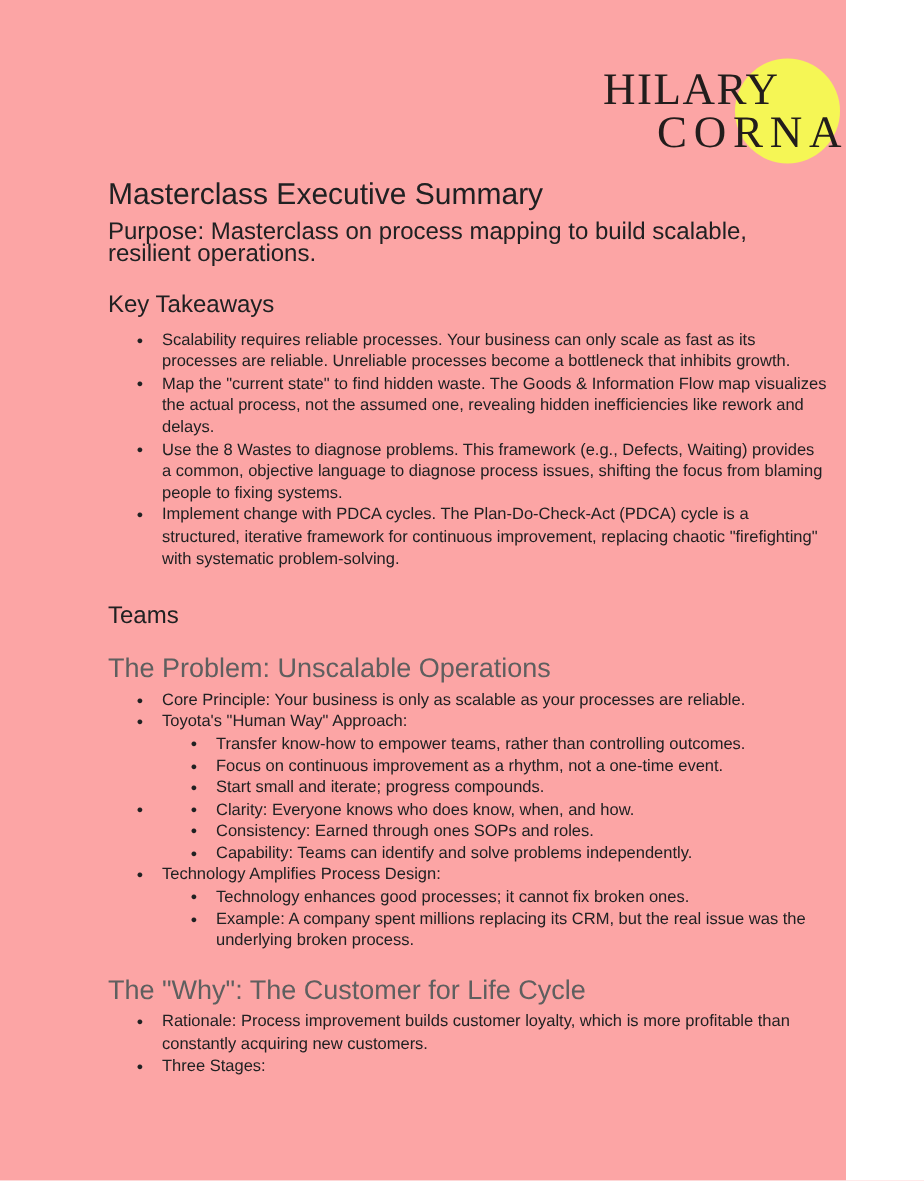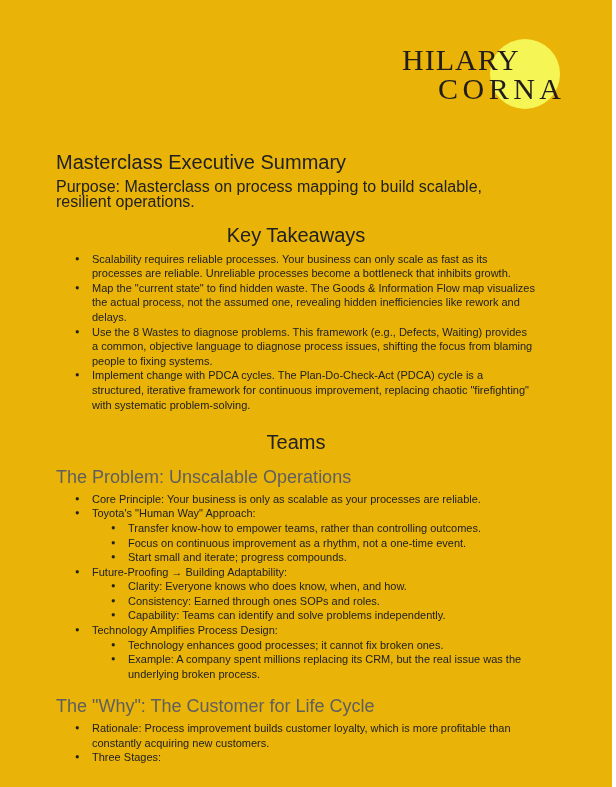--- a/index.html
+++ b/index.html
@@ -1,20 +1,20 @@
 <!DOCTYPE html>
 <html><head>
 <meta charset="utf-8">
 <style>
   html, body { margin: 0; padding: 0; background: #ffffff; }
   .page {
     position: relative;
-    width: 612px;
+    width: 564px;
     height: 787px;
-    background: #eab308;
+    background: #fca5a5;
     overflow: hidden;
     font-family: "Liberation Sans", sans-serif;
     color: #202122;
   }
 
   
   .logo {
     position: absolute;
     top: 45px;
     left: 402px;
@@ -38,44 +38,42 @@
     line-height: 29px;
     font-weight: 500;
     white-space: nowrap;
   }
   .logo-line.line1 { letter-spacing: 1px; }
   .logo-line.line2 { letter-spacing: 4.5px; margin-left: 36px; }
 
   
   .content {
     position: absolute;
-    left: 56px;
+    left: 72px;
     top: 0;
     width: 480px;
-    margin-top: 32px;
   }
   h1 {
     margin: 119px 0 0 0;
     font-size: 20px;
     line-height: 23px;
     font-weight: 400;
     color: #202122;
   }
   .purpose {
     margin: 6px 0 0 0;
     font-size: 16px;
     line-height: 14.6px;
   }
   h2 {
     margin: 21px 0 0 0;
-    font-size: 20px;
+    font-size: 16px;
     line-height: 19px;
     font-weight: 400;
     color: #202122;
-    text-align: center;
   }
   h2.first { margin-top: 17px; }
   h3 {
     margin: 17px 0 0 0;
     font-size: 18px;
     line-height: 16px;
     font-weight: 400;
     color: #5f5f5f;
   }
   ul {
@@ -128,21 +126,21 @@
     <h3>The Problem: Unscalable Operations</h3>
     <ul class="l1">
       <li><span>Core Principle: Your business is only as scalable as your processes are reliable.</span></li>
       <li><span>Toyota's "Human Way" Approach:</span>
         <ul class="l2">
           <li><span>Transfer know-how to empower teams, rather than controlling outcomes.</span></li>
           <li><span>Focus on continuous improvement as a rhythm, not a one-time event.</span></li>
           <li><span>Start small and iterate; progress compounds.</span></li>
         </ul>
       </li>
-      <li><span>Future-Proofing → Building Adaptability:</span>
+      <li>
         <ul class="l2">
           <li><span>Clarity: Everyone knows who does know, when, and how.</span></li>
           <li><span>Consistency: Earned through ones SOPs and roles.</span></li>
           <li><span>Capability: Teams can identify and solve problems independently.</span></li>
         </ul>
       </li>
       <li><span>Technology Amplifies Process Design:</span>
         <ul class="l2">
           <li><span>Technology enhances good processes; it cannot fix broken ones.</span></li>
           <li><span>Example: A company spent millions replacing its CRM, but the real issue was the underlying broken process.</span></li>

